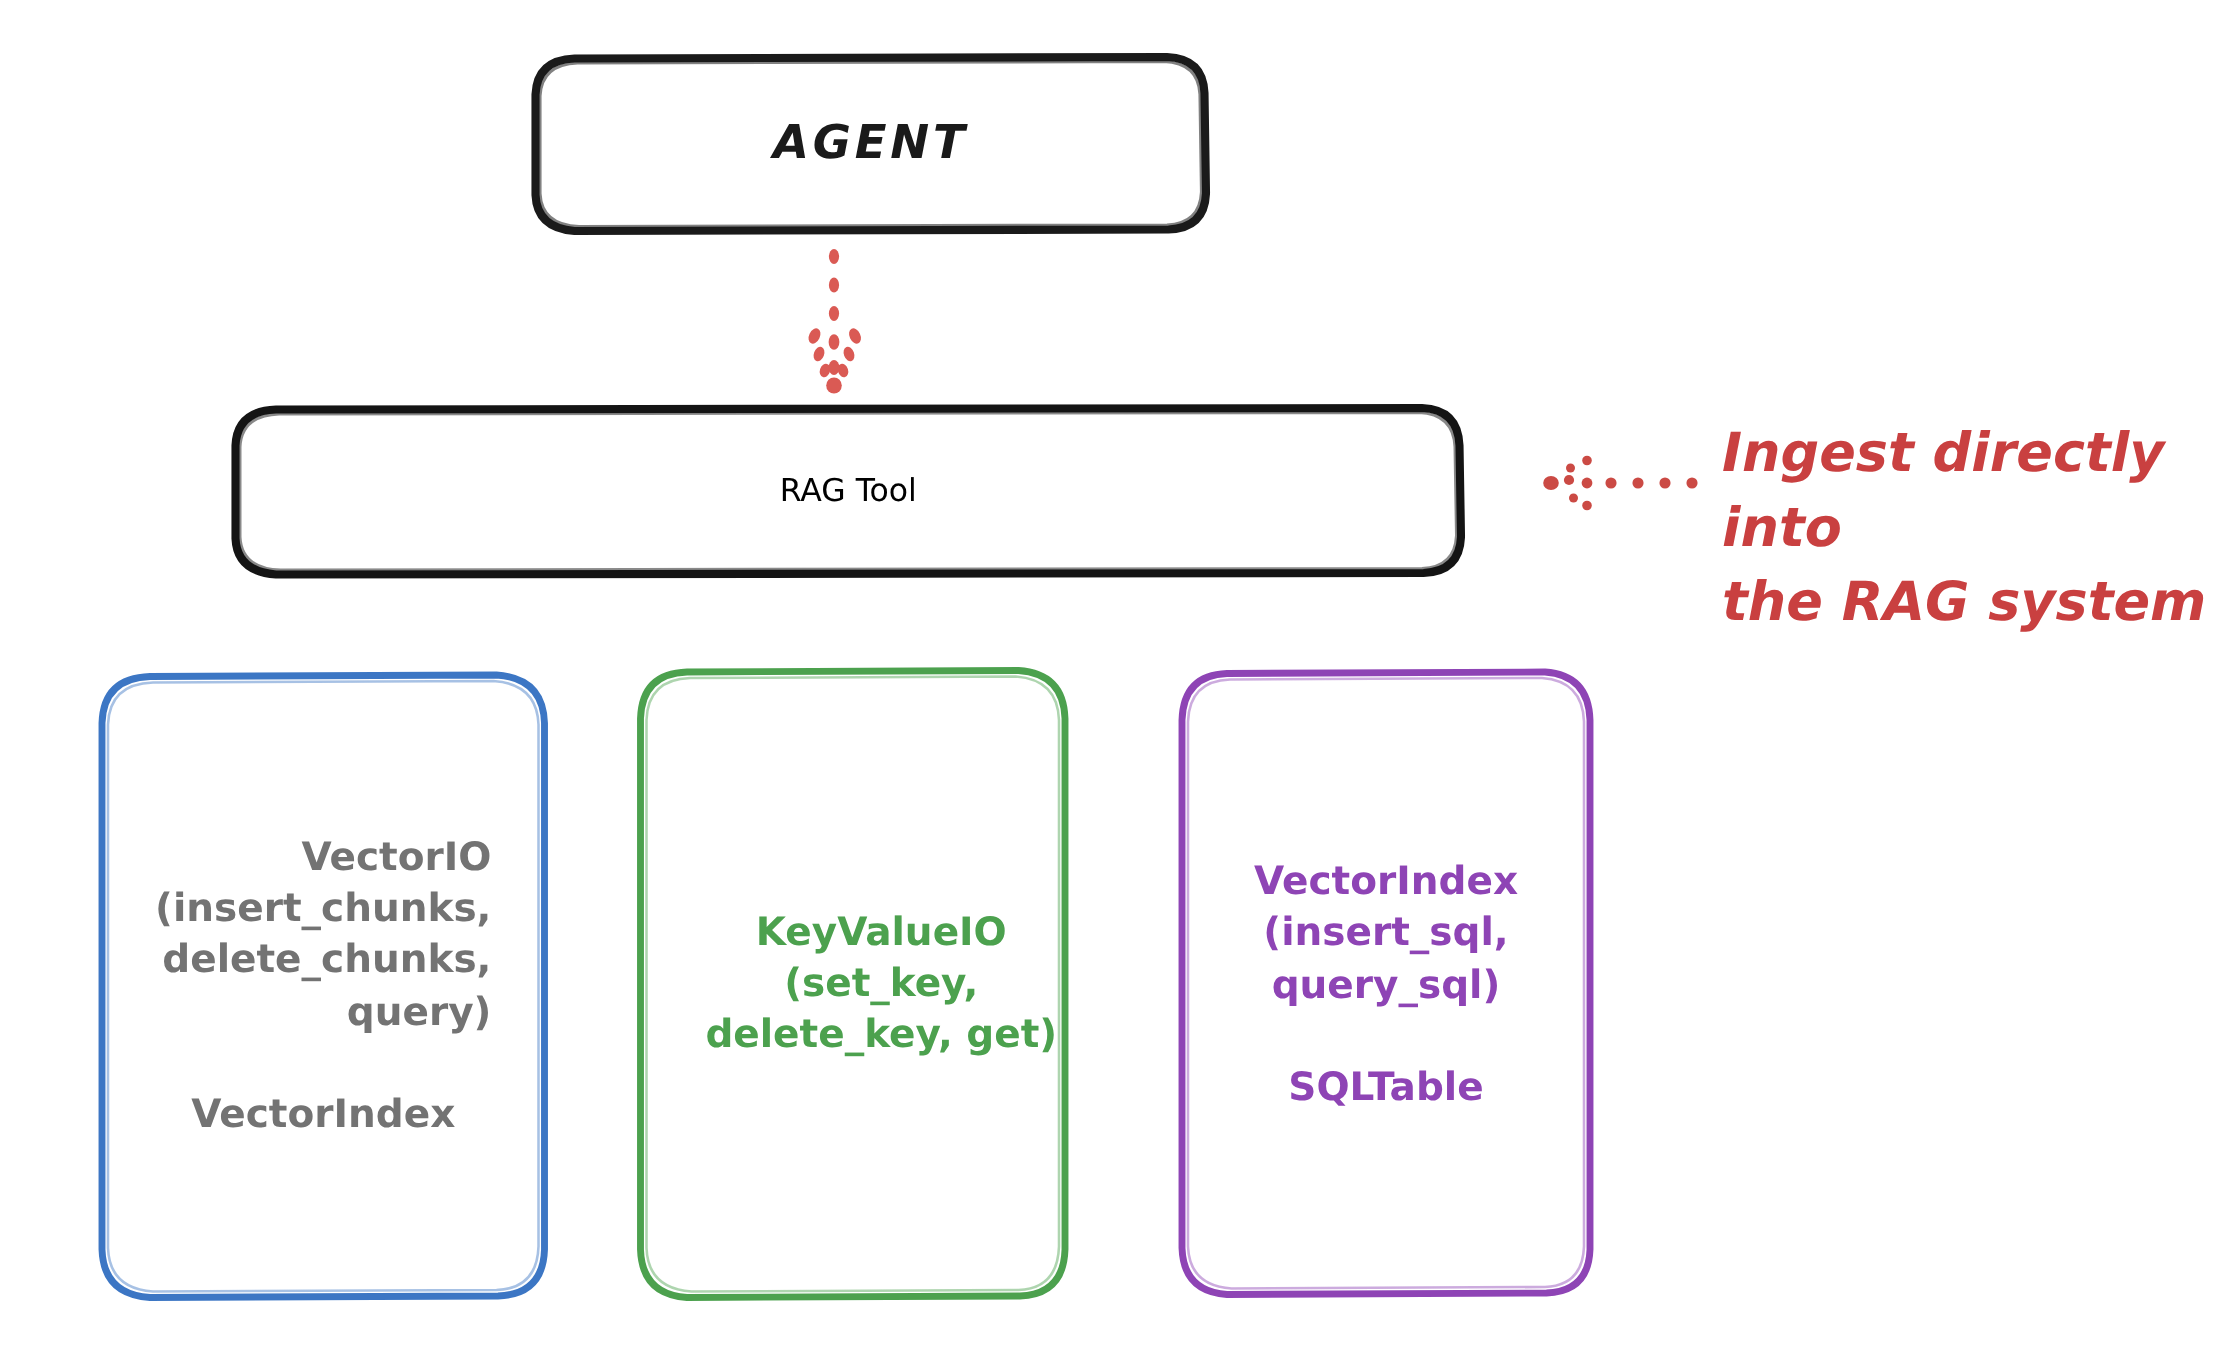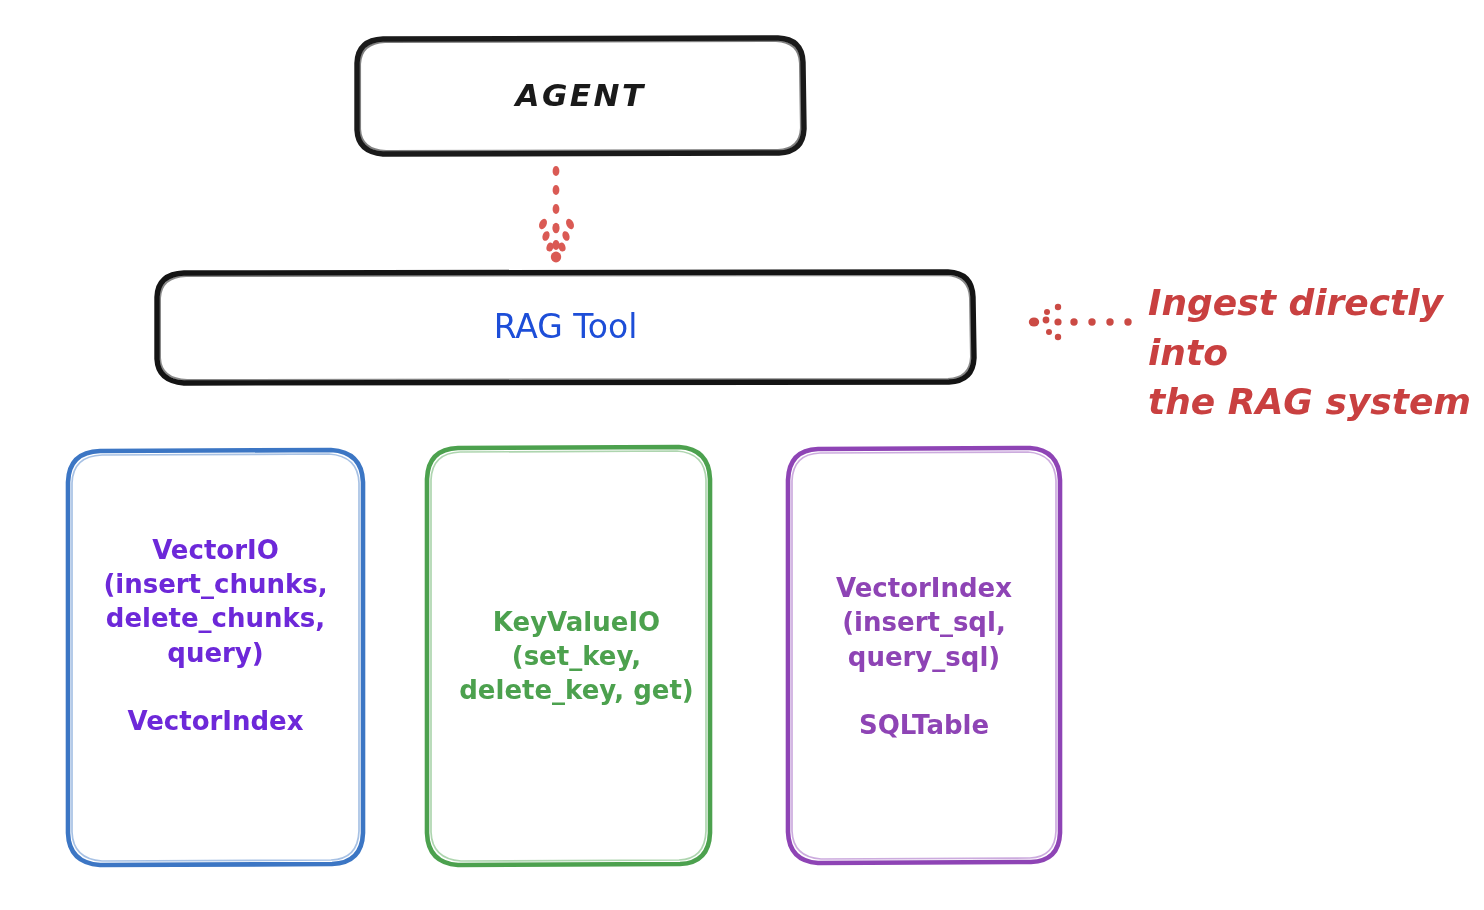--- a/index.html
+++ b/index.html
@@ -40,42 +40,42 @@
     font-style: italic;
     font-weight: 700;
     letter-spacing: 2.5px;
     color: #1a1a1a;
   }
 
   
   #ragtool-label {
     left: 157px; top: 272px; width: 817px; height: 111px;
     display: flex; align-items: center; justify-content: center;
-    font-size: 33px;
+    font-size: 21px;
     font-weight: 400;
-    color: #1d4ed8;
+    color: #000000;
   }
 
   
   .leaf-label {
     position: absolute;
     display: flex;
     flex-direction: column;
     align-items: center;
     justify-content: center;
     text-align: center;
     font-size: 26px;
     line-height: 1.32;
     white-space: pre-line;
   }
   .leaf-label .sig { font-weight: 600; }
   .leaf-label .idx { font-weight: 600; margin-top: 34px; }
 
-  #vector-label { left: 68px; top: 428px; width: 295px; height: 415px; color: #6d28d9; }
-  #kv-label     { left: 435px; top: 447px; width: 283px; height: 418px; color: #4CA14E; }
+  #vector-label { left: 68px; top: 450px; width: 295px; height: 415px; color: #737373; text-align: right; }
+  #kv-label     { left: 446px; top: 447px; width: 283px; height: 418px; color: #4CA14E; }
   #rel-label    { left: 788px; top: 448px; width: 272px; height: 417px; color: #8E44B5; }
 
   
   #annotation {
     position: absolute;
     left: 1148px; top: 278px; width: 330px;
     text-align: left;
     font-size: 36px;
     line-height: 1.38;
     font-style: italic;

